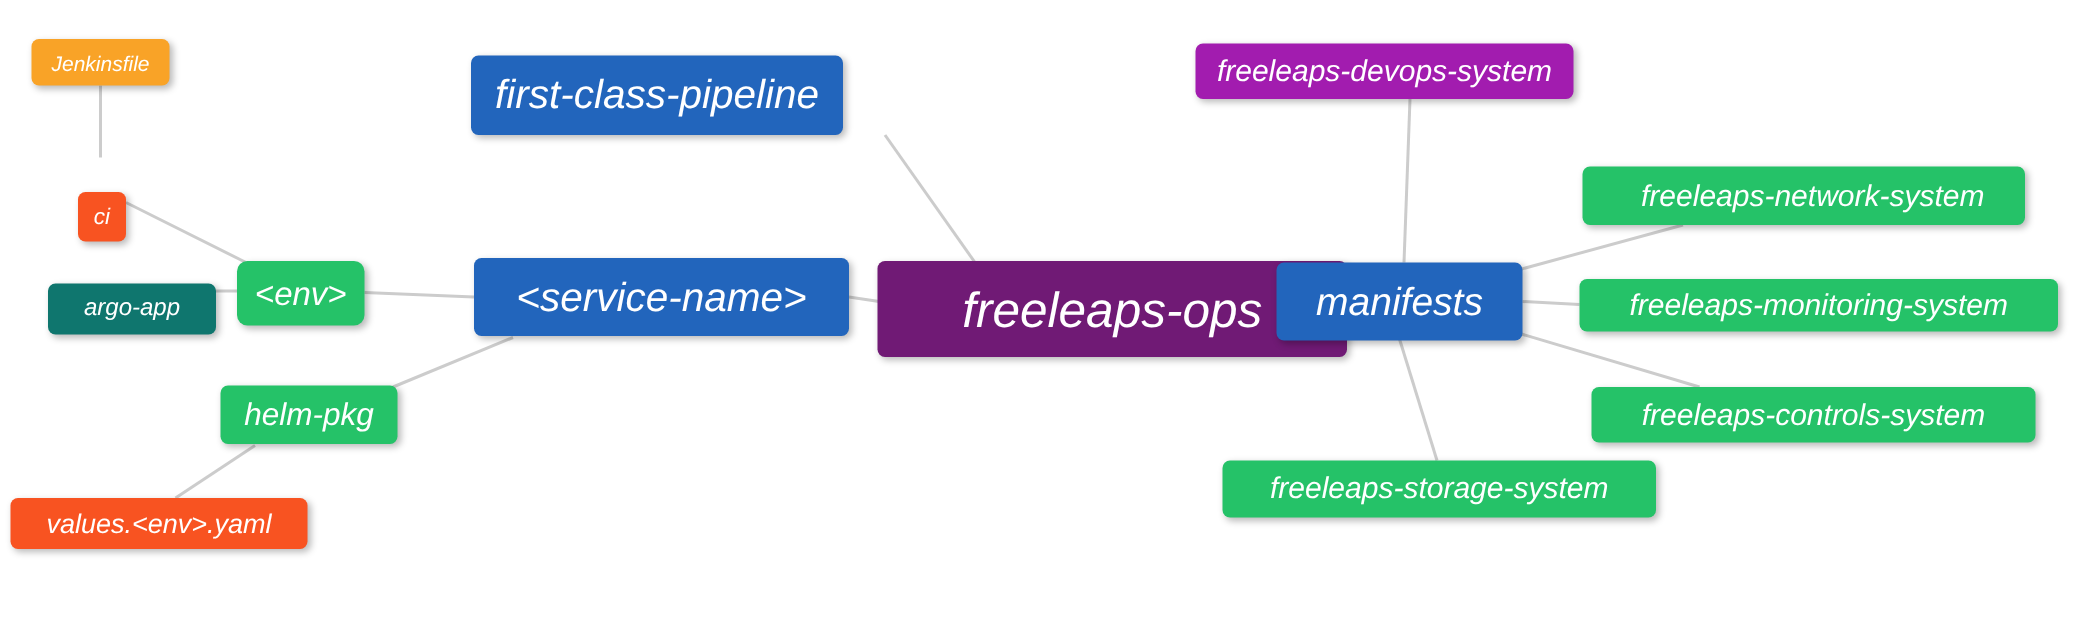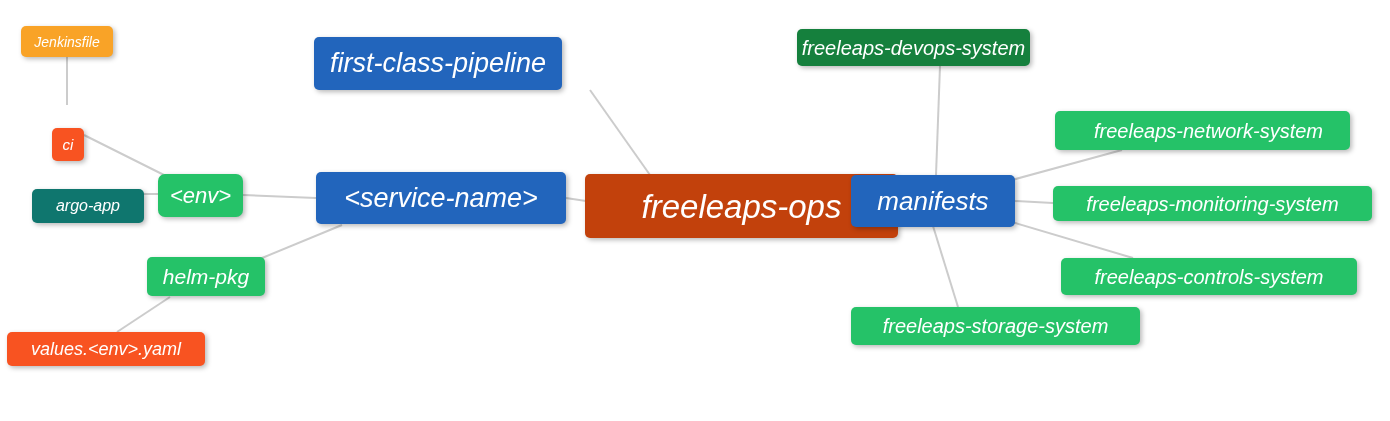--- a/index.html
+++ b/index.html
@@ -66,27 +66,27 @@
   <div class="node" style="left: 158px; top: 174px; width: 85px; height: 43px; font-size: 22px; border-radius: 7px; background-color: rgb(37, 194, 104);">&lt;env&gt;</div>
 
   <div class="node" style="left: 147px; top: 257px; width: 118px; height: 39px; font-size: 21px; background-color: rgb(37, 194, 104);">helm-pkg</div>
 
   <div class="node" style="left: 7px; top: 332px; width: 198px; height: 34px; font-size: 18px; background-color: rgb(248, 83, 33);">values.&lt;env&gt;.yaml</div>
 
   <div class="node" style="left: 314px; top: 37px; width: 248px; height: 53px; font-size: 27px; background-color: rgb(34, 101, 188);">first-class-pipeline</div>
 
   <div class="node" style="left: 316px; top: 172px; width: 250px; height: 52px; font-size: 27px; background-color: rgb(34, 101, 188);">&lt;service-name&gt;</div>
 
-  <div class="node" style="left: 585px; top: 174px; width: 313px; height: 64px; font-size: 33px; background-color: #c2410c;">freeleaps-ops</div>
+  <div class="node" style="left: 585px; top: 174px; width: 313px; height: 64px; font-size: 33px; background-color: #701a75;">freeleaps-ops</div>
 
   <div class="node" style="left: 851px; top: 175px; width: 164px; height: 52px; font-size: 26px; background-color: rgb(34, 101, 188);">manifests</div>
 
-  <div class="node" style="left: 797px; top: 29px; width: 233px; height: 37px; font-size: 20px; background-color: #15803d;">freeleaps-devops-system</div>
+  <div class="node" style="left: 797px; top: 29px; width: 252px; height: 37px; font-size: 20px; background-color: #a21caf;">freeleaps-devops-system</div>
 
   <div class="node" style="left: 1055px; top: 111px; width: 295px; height: 39px; font-size: 20px; background-color: rgb(37, 194, 104); padding-left: 12px;">freeleaps-network-system</div>
 
   <div class="node" style="left: 1053px; top: 186px; width: 319px; height: 35px; font-size: 20px; background-color: rgb(37, 194, 104);">freeleaps-monitoring-system</div>
 
   <div class="node" style="left: 1061px; top: 258px; width: 296px; height: 37px; font-size: 20px; background-color: rgb(37, 194, 104);">freeleaps-controls-system</div>
 
-  <div class="node" style="left: 815px; top: 307px; width: 289px; height: 38px; font-size: 20px; background-color: rgb(37, 194, 104); margin-left: 36px;">freeleaps-storage-system</div>
+  <div class="node" style="left: 815px; top: 307px; width: 289px; height: 38px; font-size: 20px; background-color: rgb(37, 194, 104);">freeleaps-storage-system</div>
 
 </div>
 
 </body></html>

